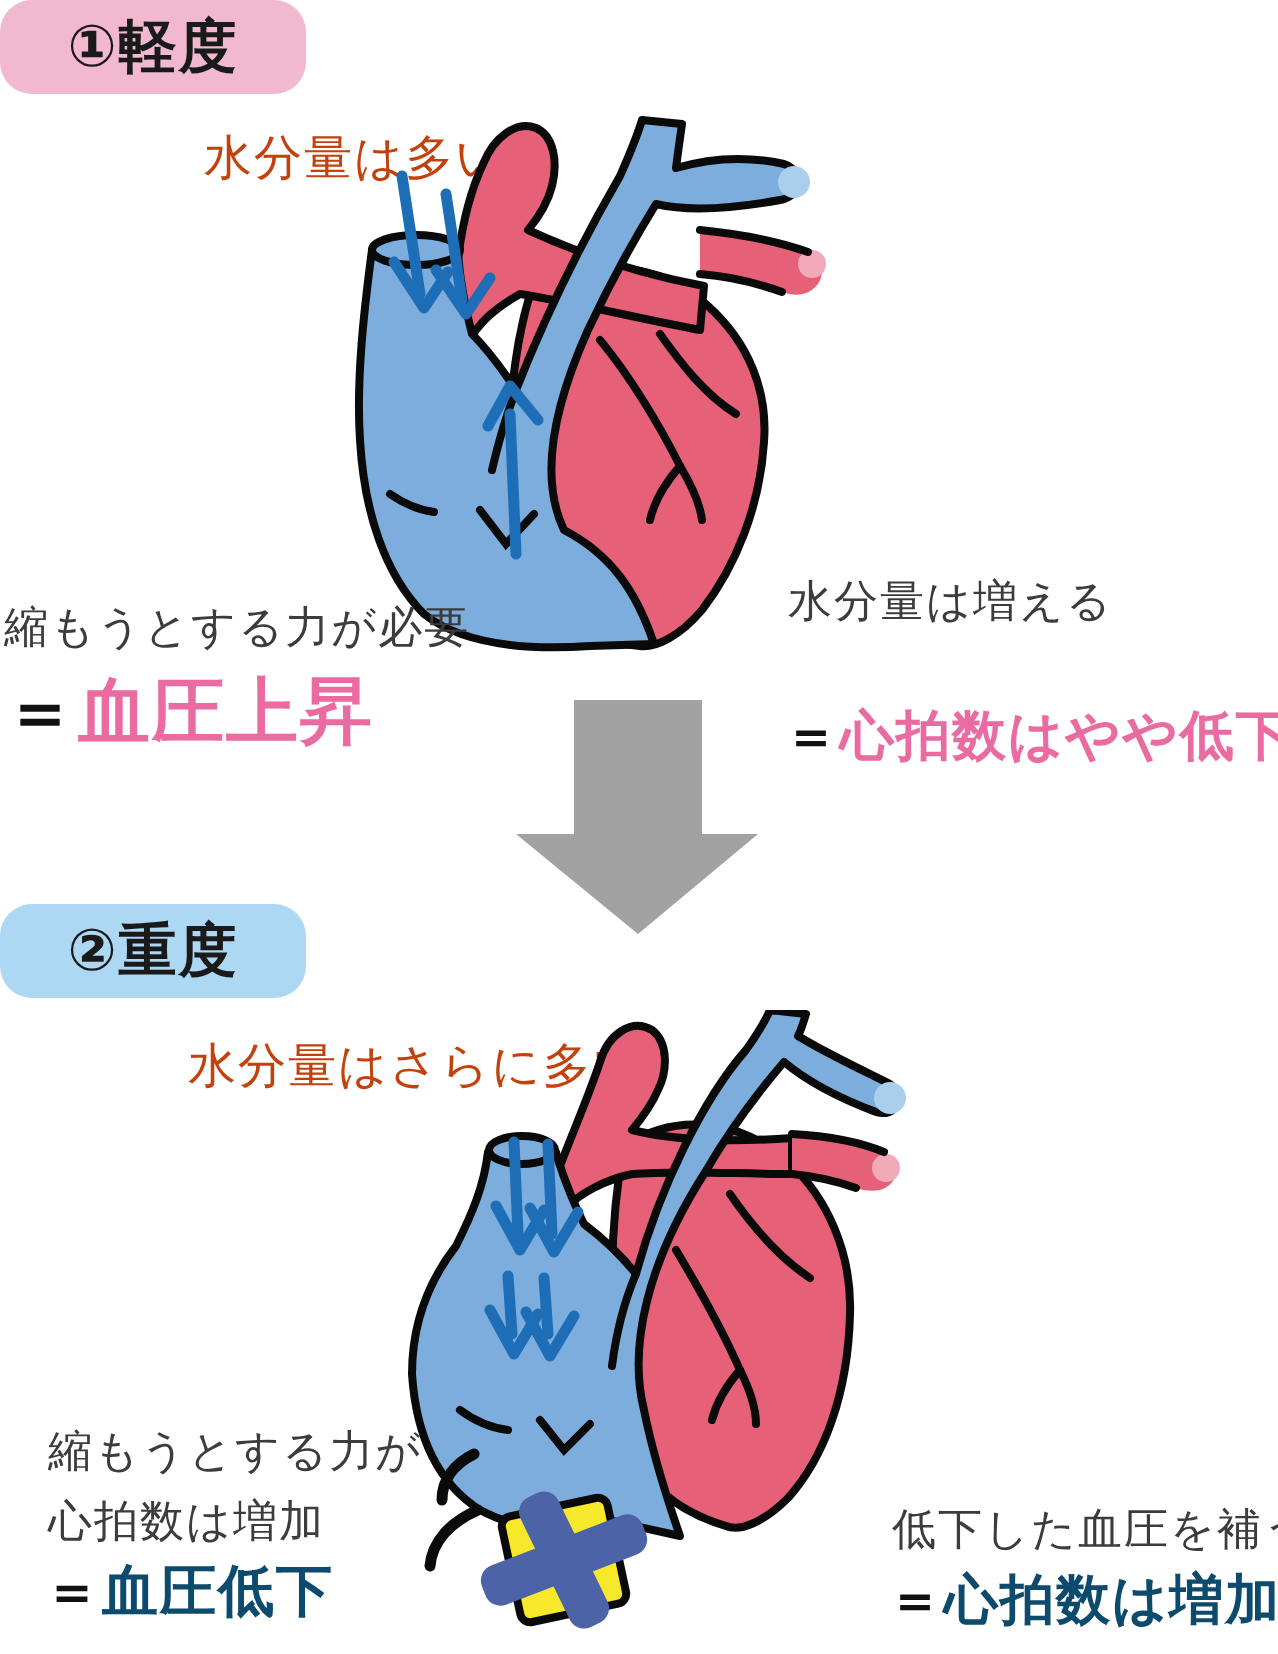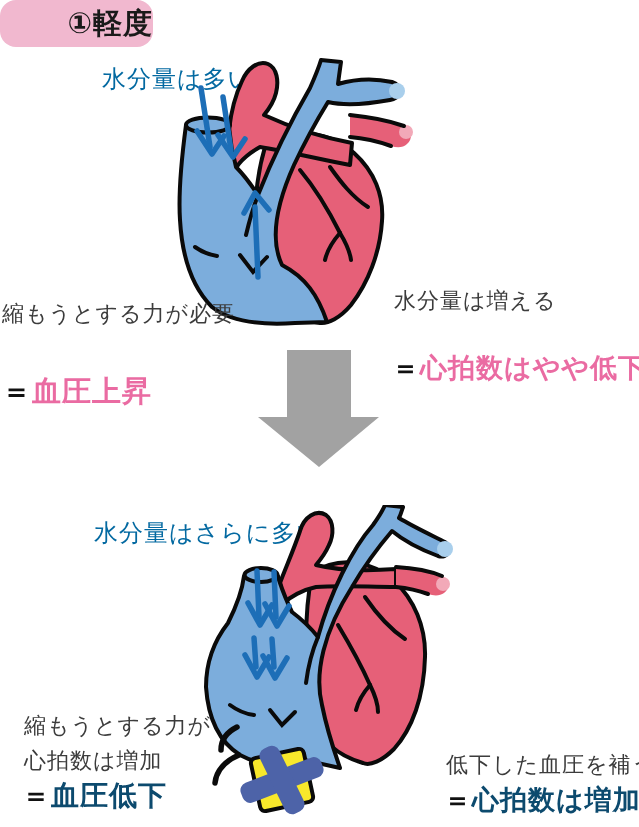--- a/index.html
+++ b/index.html
@@ -3,26 +3,26 @@
 <meta charset="utf-8">
 <style>
   html,body{margin:0;padding:0;background:#ffffff;}
   #stage{
     position:relative;width:639px;height:827px;background:#ffffff;overflow:hidden;
     font-family:"Liberation Sans","DejaVu Sans",sans-serif;
   }
   .abs{position:absolute;}
   .badge{
     width:153px;height:47px;border-radius:16px;
-    display:flex;align-items:center;justify-content:flex-end;
+    display:flex;align-items:center;justify-content:center;
     font-size:29px;font-weight:bold;color:#1a1a1a;letter-spacing:1px;
   }
   .badge.mild{background:#f1b8cf;}
   .badge.severe{background:#acd8f3;}
-  .lbl{font-size:24px;color:#0369a1;letter-spacing:1px;white-space:nowrap;}
+  .lbl{font-size:24px;color:#c2410c;letter-spacing:1px;white-space:nowrap;}
   .note{font-size:22px;color:#3c3c3c;letter-spacing:1px;white-space:nowrap;}
   .note .ln{line-height:33px;}
   .note.wide .ln{line-height:35px;}
   .result{font-weight:bold;white-space:nowrap;letter-spacing:1px;}
   .result .eq{color:#111111;}
   .result.pink .val{color:#ea6ba2;}
   .result.cyan .val{color:#0c4a6e;}
   svg{display:block;}
 </style>
 </head>
@@ -77,35 +77,38 @@
       <path d="M53,42 L61,95"></path>
         <path d="M48,80 L63,102 L75,84"></path>
       <path d="M88,222 L85,152"></path>
         <path d="M74,158 L85,138 L99,155"></path>
     </g>
   </svg>
 
   <div class="abs note" style="left:2px;top:297px;">
     <div class="ln">縮もうとする力が必要</div>
   </div>
-  <div class="abs result pink" style="left:2px;top:372px;font-size:29px;">
+  <div class="abs result pink" style="left:2px;top:332px;font-size:36px;">
     <span class="eq">＝</span><span class="val">血圧上昇</span>
   </div>
 
   <div class="abs note" style="left:394px;top:284px;">
     <div class="ln">水分量は増える</div>
   </div>
   <div class="abs result pink" style="left:392px;top:350px;font-size:27px;">
     <span class="eq">＝</span><span class="val">心拍数はやや低下</span>
   </div>
 
   <svg class="abs" style="left:250px;top:347px;" width="132" height="122" viewBox="0 0 132 122">
     <polygon points="37,3 101,3 101,70 129,70 69,120 8,70 37,70" fill="#a2a2a2"></polygon>
   </svg>
 
+  <div class="abs badge severe" style="left:0;top:452px;">
+    <span>②重度</span>
+  </div>
 
   <div class="abs lbl" style="left:94px;top:517px;">水分量はさらに多い</div>
 
   <svg class="abs" style="left:200px;top:505px;" width="270" height="322" viewBox="0 0 270 322">
 
     <path d="M112,68 C140,50 172,56 194,76 C214,94 226,122 225,152 C224,192 212,224 194,244
          C182,256 170,261 163,258 C136,250 120,234 114,214 C106,184 102,120 112,68 Z" fill="#e66078" stroke="#0a0a0a" stroke-width="4" stroke-linejoin="round"></path>
 
     <path d="M80,78 C86,62 94,44 100,26 C104,12 116,4 126,10 C134,16 134,30 129,40
          C126,47 121,54 116,60 C140,66 168,66 196,64 L196,82 C168,82 140,80 116,82

